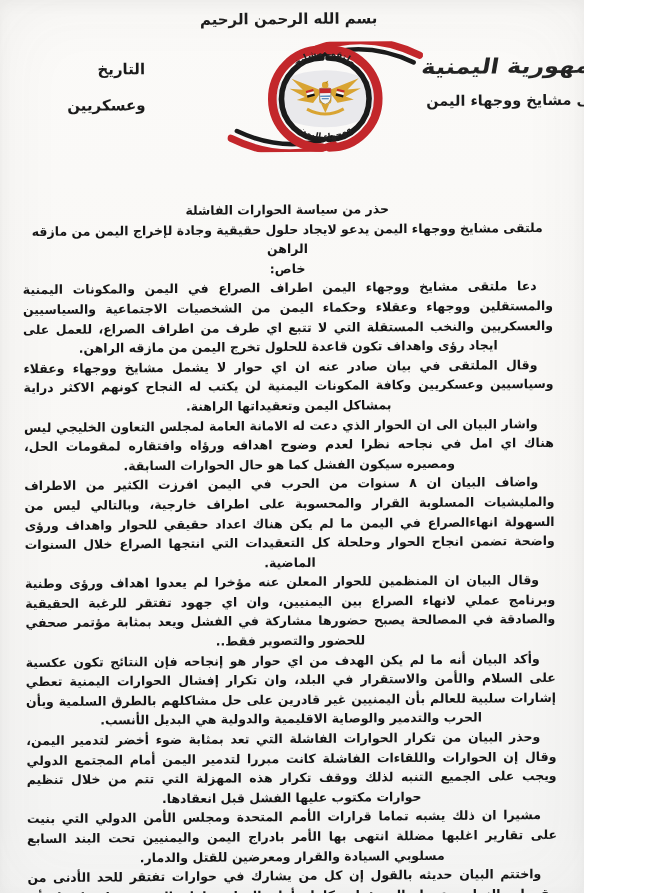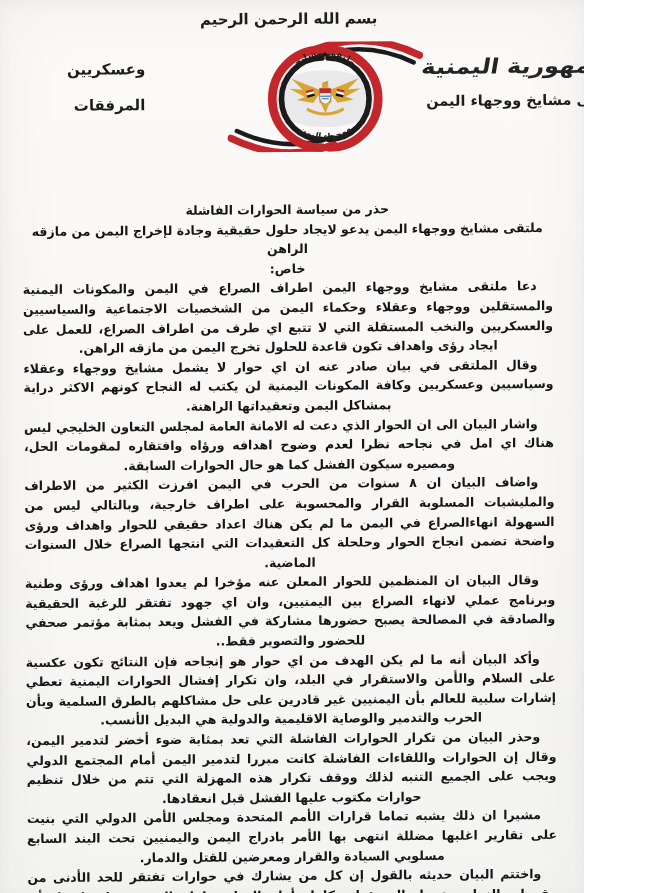--- a/index.html
+++ b/index.html
@@ -28,22 +28,22 @@
 </style>
 </head>
 <body>
 
 <div class="sheet">
   <div class="tilt">
 
     <div class="basmala">بسم الله الرحمن الرحيم</div>
 
     <div class="header-left">
+      <div>التاريخ</div>
       <div>وعسكريين</div>
-      <div>المرفقات</div>
     </div>
 
     <div class="header-logo">
       <svg viewBox="0 0 192 108" xmlns="http://www.w3.org/2000/svg">
         <ellipse cx="96" cy="56" rx="54" ry="28" fill="#e9e9ec"></ellipse>
 
         <path d="M 88 7 C 120 -5 155 -3 189 14" stroke="#c3272b" stroke-width="7" fill="none" stroke-linecap="round"></path>
         <path d="M 90 14 C 120 4 152 6 183 21" stroke="#1b1b1b" stroke-width="4.5" fill="none" stroke-linecap="round"></path>
 
         <path d="M 104 101 C 72 113 37 111 3 94" stroke="#c3272b" stroke-width="7" fill="none" stroke-linecap="round"></path>

